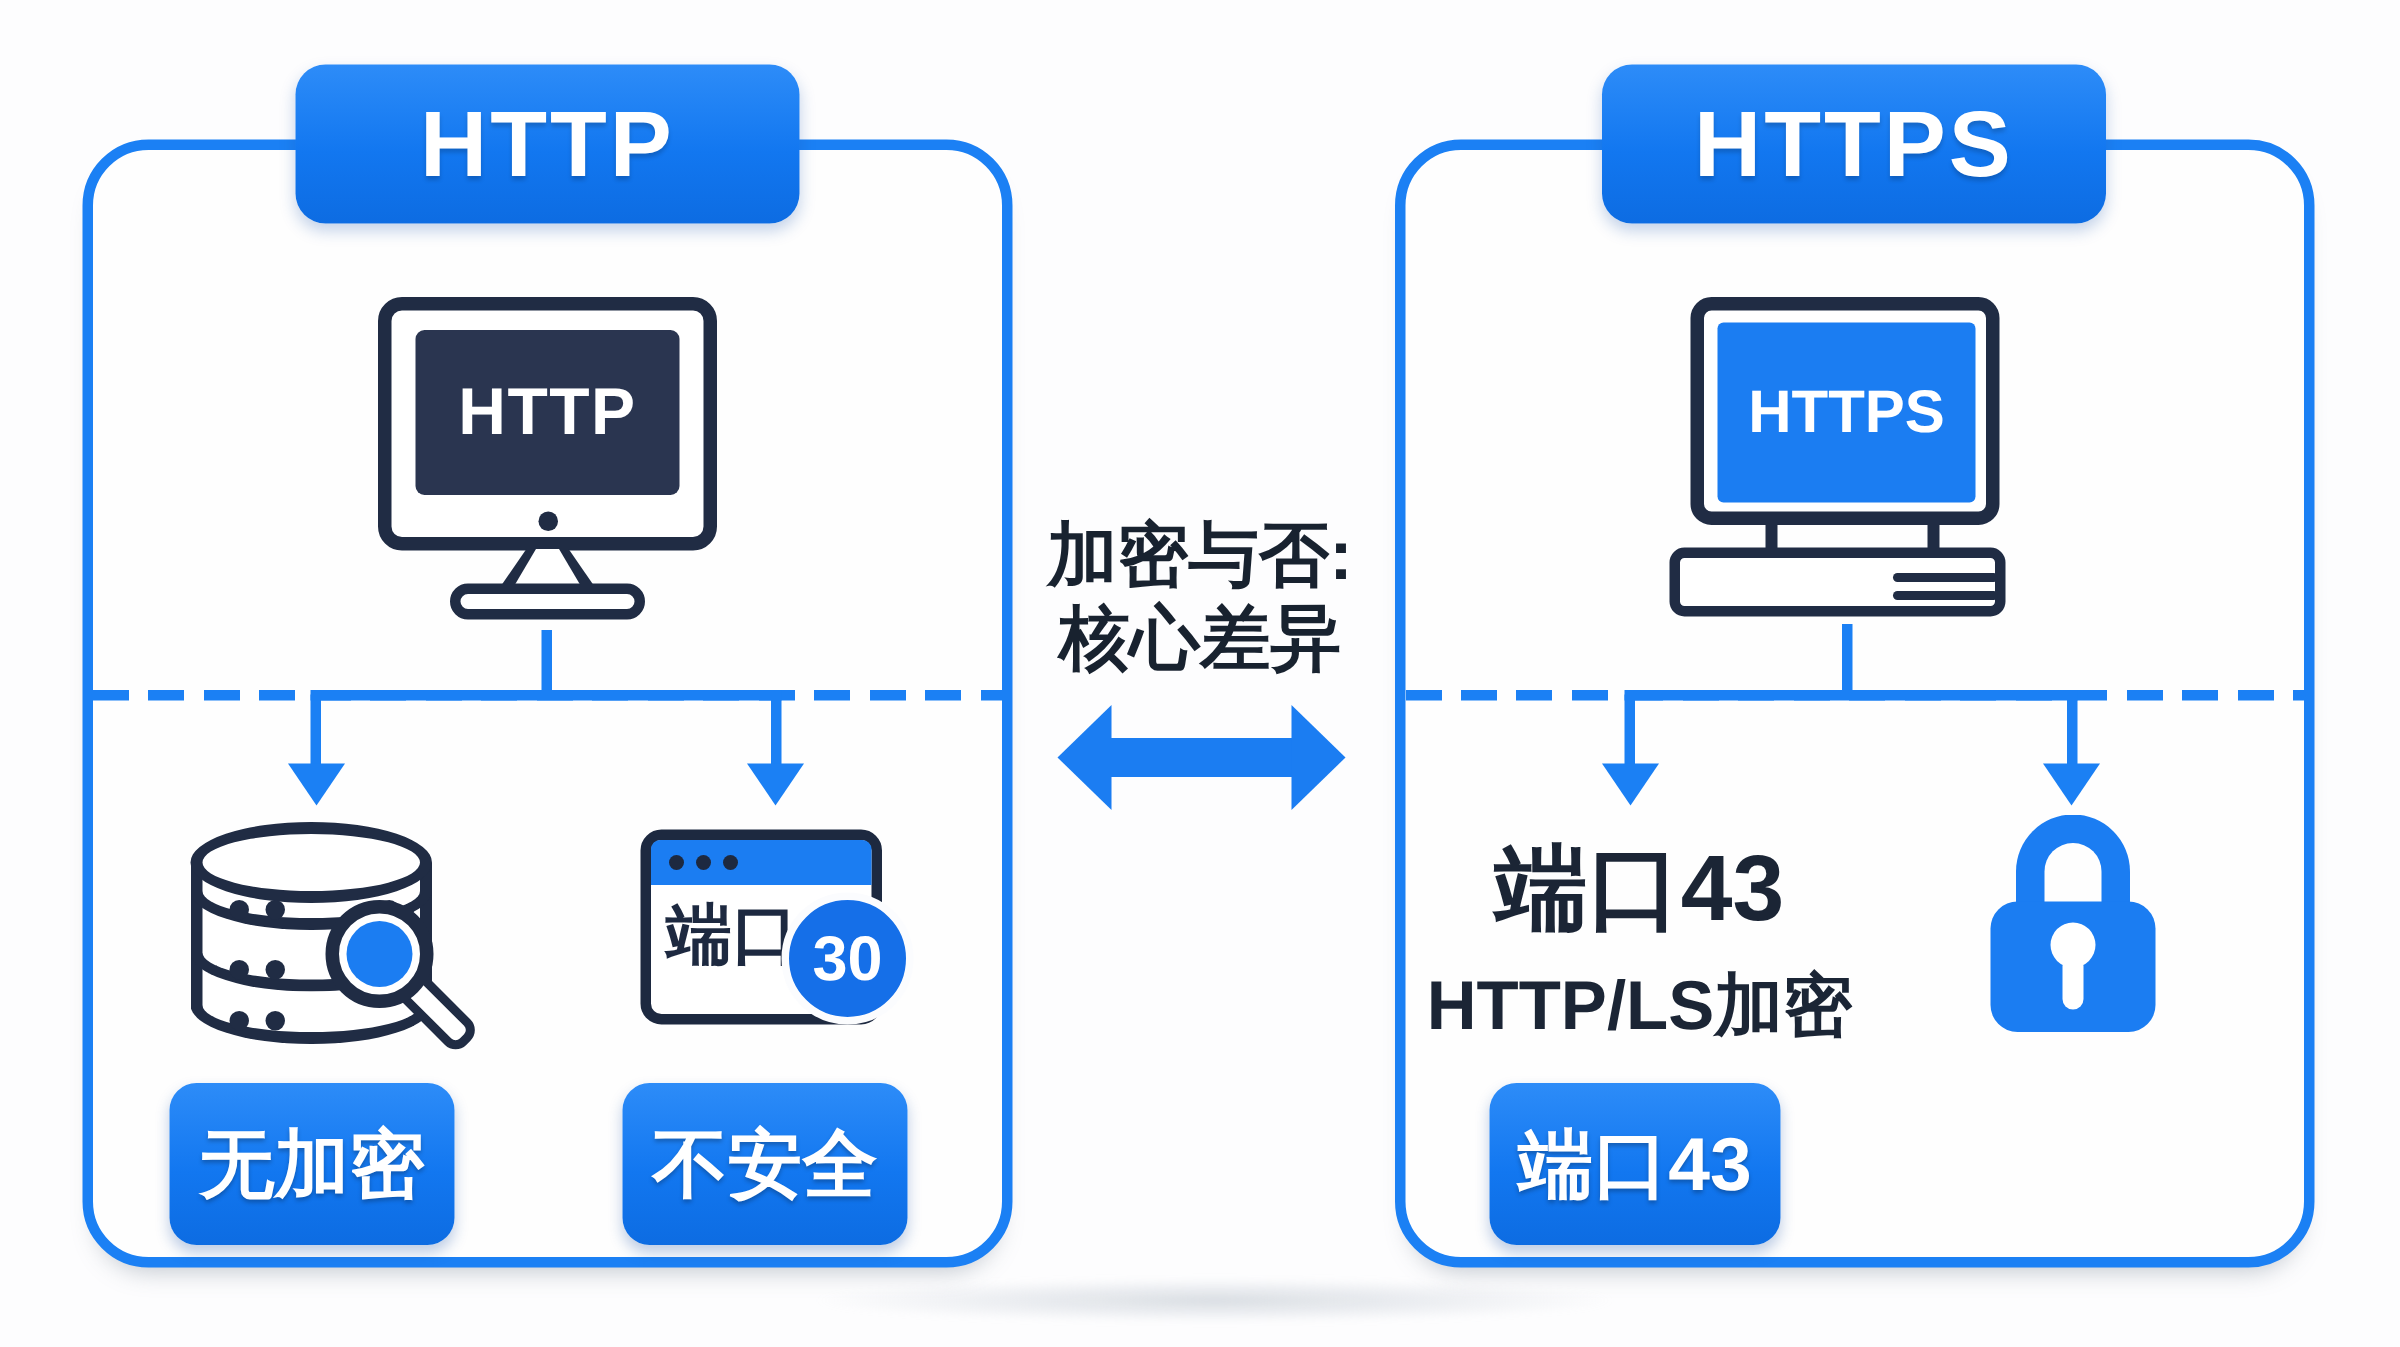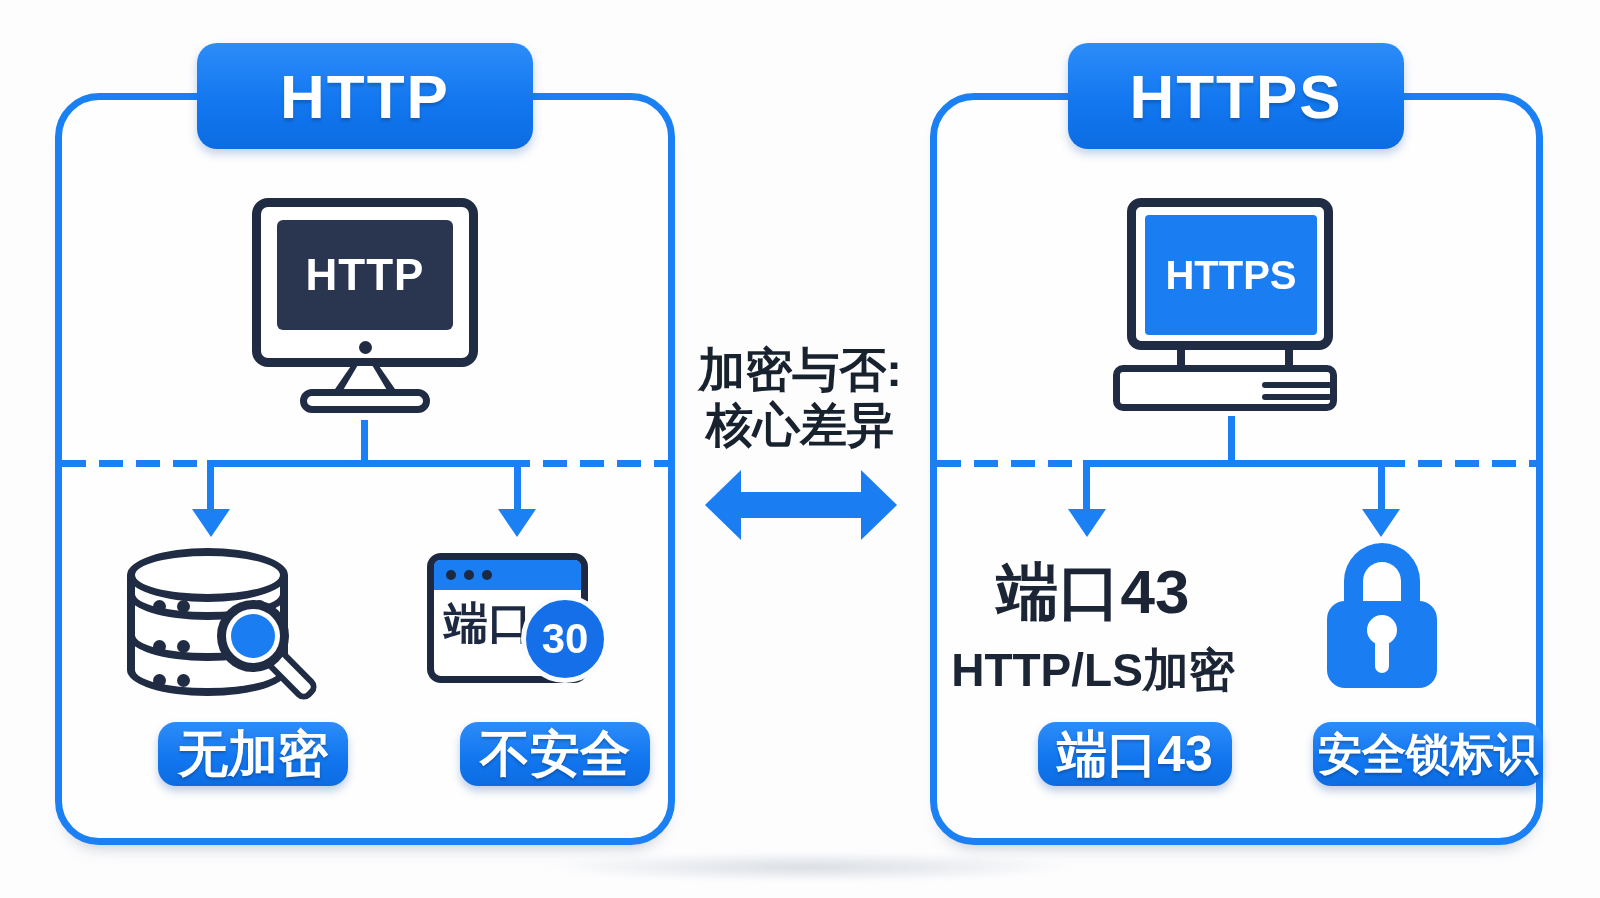--- a/index.html
+++ b/index.html
@@ -122,27 +122,26 @@
     border-top:35px solid transparent;border-bottom:35px solid transparent;border-right:36px solid #1b7df2;}
   .bigarrow .hr{position:absolute;right:0;top:0;width:0;height:0;
     border-top:35px solid transparent;border-bottom:35px solid transparent;border-left:36px solid #1b7df2;}
   
   .port43{position:absolute;left:958px;top:550px;width:270px;text-align:center;
     color:#1b2535;font-weight:bold;font-size:62px;}
   .ssl{position:absolute;left:948px;top:640px;width:290px;text-align:center;
     color:#1b2535;font-weight:bold;font-size:46px;}
   
   .pill{
-    position:absolute;top:722px;height:64px;border-radius:18px;
+    position:absolute;top:722px;height:108px;border-radius:18px;
     background:linear-gradient(180deg,#2d8cf8 0%,#1277f0 55%,#0d6ce2 100%);
     color:#fff;font-weight:bold;font-size:50px;
     display:flex;align-items:center;justify-content:center;
     text-shadow:0 2px 3px rgba(0,0,0,.25);
     box-shadow:0 5px 9px rgba(25,80,165,.28);
-    margin-left:45px;
   }
   .pill.p1{left:113px;width:190px;}
   .pill.p2{left:415px;width:190px;}
   .pill.p3{left:993px;width:194px;}
   .pill.p4{left:1268px;width:230px;font-size:44px;}
   
   .smudge{position:absolute;left:540px;top:852px;width:540px;height:30px;
     background:radial-gradient(ellipse at center,rgba(188,196,206,.55),rgba(188,196,206,0) 70%);
     filter:blur(2px);}
 </style>
@@ -242,16 +241,15 @@
   <div class="lock">
     <div class="shackle"></div>
     <div class="body"></div>
     <div class="kc"></div>
     <div class="ks"></div>
   </div>
 
   <div class="pill p1">无加密</div>
   <div class="pill p2">不安全</div>
   <div class="pill p3">端口43</div>
-  <div class="pill p4">安全锁标识</div>
 
   <div class="smudge"></div>
 </div>
 
 </body></html>

